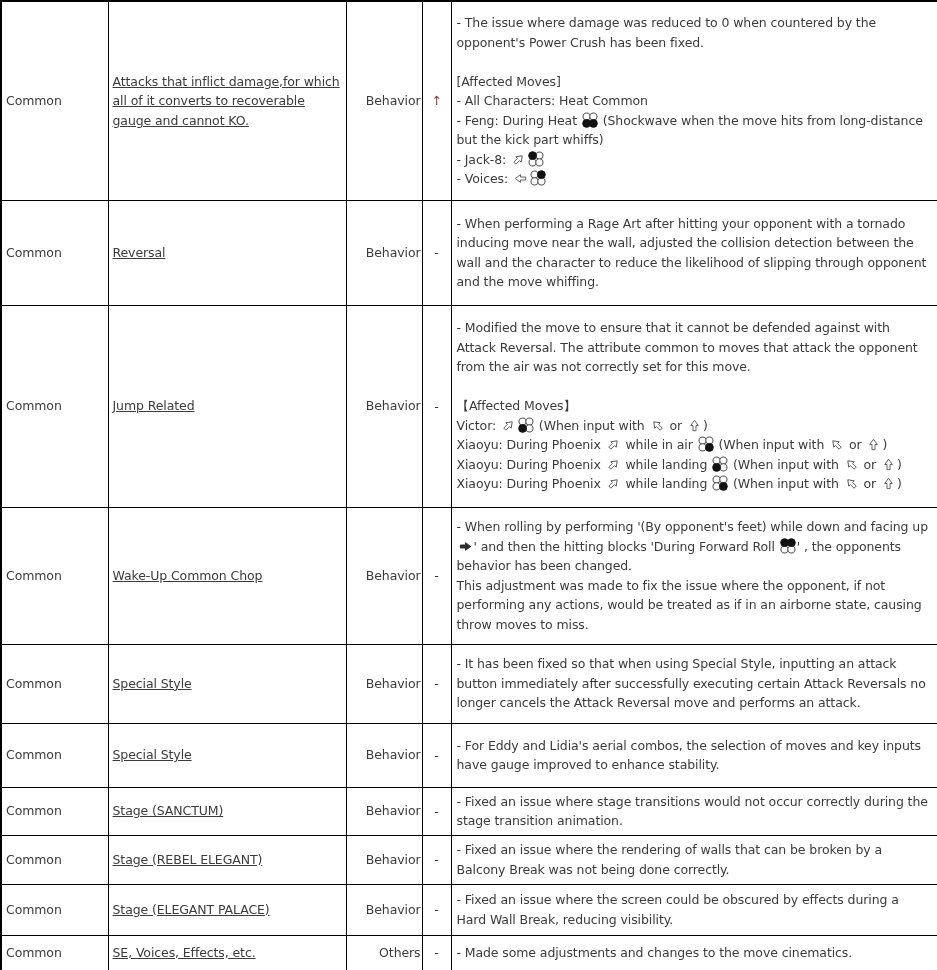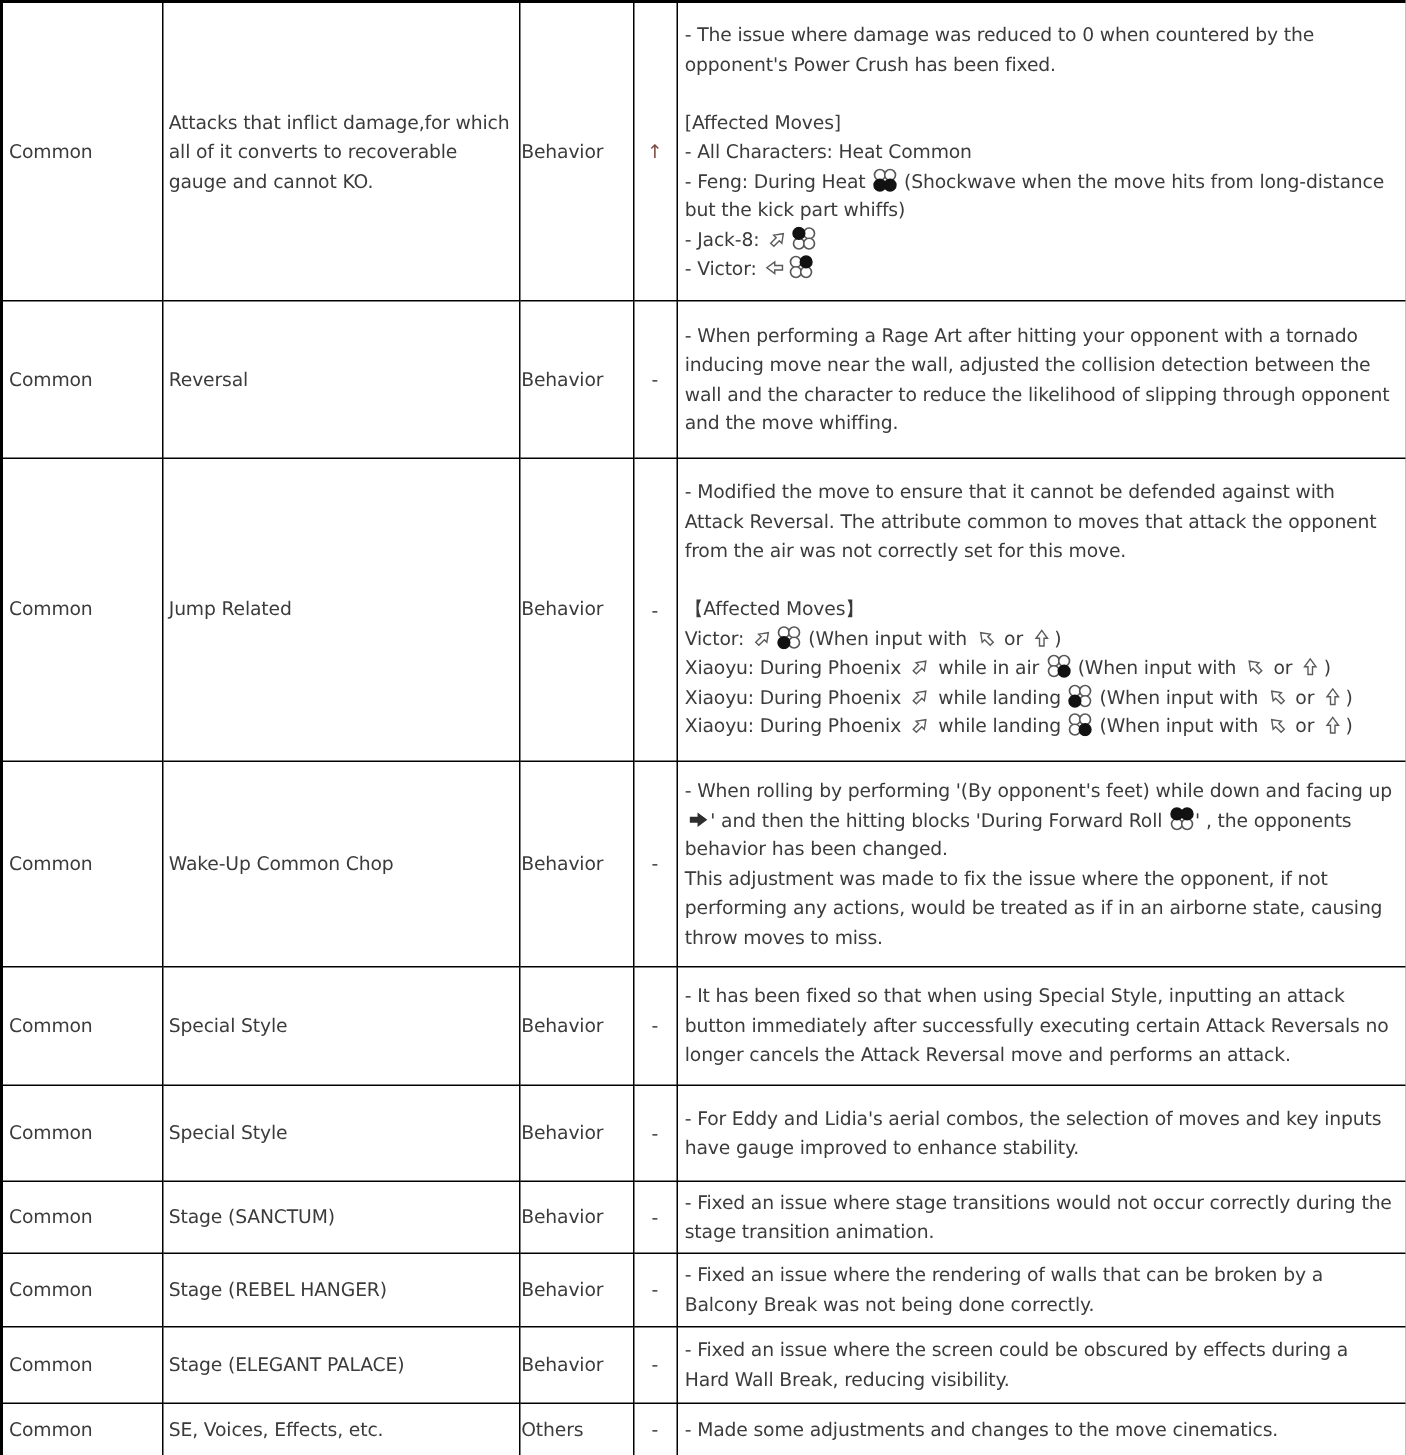--- a/index.html
+++ b/index.html
@@ -23,22 +23,22 @@
     color:var(--text);
   }
   td{
     border:1px solid var(--border);
     vertical-align:middle;
     padding:2px 4px;
     overflow:hidden;
     word-wrap:break-word;
   }
   td.c-char{padding-left:4px;}
-  td.c-move{padding-left:4px;}
-  td.c-cat{text-align:left;padding:2px 1px;}
+  td.c-move{padding-left:4px;text-decoration:underline;}
+  td.c-cat{text-align:right;padding:2px 1px;}
   td.c-chg{text-align:center;padding:2px 0;}
   td.c-chg.chg-up{color:var(--chg-up);}
   td.c-desc{padding:4px 6px 4px 5px;}
   .line{line-height:19.5px;min-height:19.5px;}
   td.c-char,td.c-move,td.c-cat{line-height:19.5px;}
   svg.tk-arrow,svg.tk-btn{vertical-align:-3px;margin:0 1px;}
 </style>
 </head>
 <body>
 
@@ -69,21 +69,21 @@
                 <circle cx="11.4" cy="11.4" r="3.9" fill="#121212" stroke="#121212" stroke-width="1"></circle>
               </svg><span> (Shockwave when the move hits from long-distance but the kick part whiffs)</span></div>
             <div class="line"><span>- Jack-8: </span><svg class="tk-arrow" width="15" height="15" viewBox="0 0 16 16">
                 <polygon points="2.5,6.4 8,6.4 8,3.9 13.6,8 8,12.1 8,9.6 2.5,9.6" transform="rotate(-45 8 8)" fill="#ffffff" stroke="#5a5a5a" stroke-width="1" stroke-linejoin="miter"></polygon>
               </svg><svg class="tk-btn" width="16" height="16" viewBox="0 0 16 16">
                 <circle cx="11.4" cy="4.6" r="3.6" fill="#ffffff" stroke="#575757" stroke-width="1.1"></circle>
                 <circle cx="4.6" cy="11.4" r="3.6" fill="#ffffff" stroke="#575757" stroke-width="1.1"></circle>
                 <circle cx="11.4" cy="11.4" r="3.6" fill="#ffffff" stroke="#575757" stroke-width="1.1"></circle>
                 <circle cx="4.6" cy="4.6" r="3.9" fill="#121212" stroke="#121212" stroke-width="1"></circle>
               </svg></div>
-            <div class="line"><span>- Victor: </span><svg class="tk-arrow" width="15" height="15" viewBox="0 0 16 16">
+            <div class="line"><span>- Voices: </span><svg class="tk-arrow" width="15" height="15" viewBox="0 0 16 16">
                 <polygon points="2.5,6.4 8,6.4 8,3.9 13.6,8 8,12.1 8,9.6 2.5,9.6" transform="rotate(180 8 8)" fill="#ffffff" stroke="#5a5a5a" stroke-width="1" stroke-linejoin="miter"></polygon>
               </svg><svg class="tk-btn" width="16" height="16" viewBox="0 0 16 16">
                 <circle cx="4.6" cy="4.6" r="3.6" fill="#ffffff" stroke="#575757" stroke-width="1.1"></circle>
                 <circle cx="4.6" cy="11.4" r="3.6" fill="#ffffff" stroke="#575757" stroke-width="1.1"></circle>
                 <circle cx="11.4" cy="11.4" r="3.6" fill="#ffffff" stroke="#575757" stroke-width="1.1"></circle>
                 <circle cx="11.4" cy="4.6" r="3.9" fill="#121212" stroke="#121212" stroke-width="1"></circle>
               </svg></div>
           </td>
         </tr>
         <tr style="height: 105px;">
@@ -193,21 +193,21 @@
           <td class="c-char">Common</td>
           <td class="c-move">Stage (SANCTUM)</td>
           <td class="c-cat">Behavior</td>
           <td class="c-chg">-</td>
           <td class="c-desc">
             <div class="line"><span>- Fixed an issue where stage transitions would not occur correctly during the stage transition animation.</span></div>
           </td>
         </tr>
         <tr style="height: 49px;">
           <td class="c-char">Common</td>
-          <td class="c-move">Stage (REBEL HANGER)</td>
+          <td class="c-move">Stage (REBEL ELEGANT)</td>
           <td class="c-cat">Behavior</td>
           <td class="c-chg">-</td>
           <td class="c-desc">
             <div class="line"><span>- Fixed an issue where the rendering of walls that can be broken by a Balcony Break was not being done correctly.</span></div>
           </td>
         </tr>
         <tr style="height: 51px;">
           <td class="c-char">Common</td>
           <td class="c-move">Stage (ELEGANT PALACE)</td>
           <td class="c-cat">Behavior</td>

